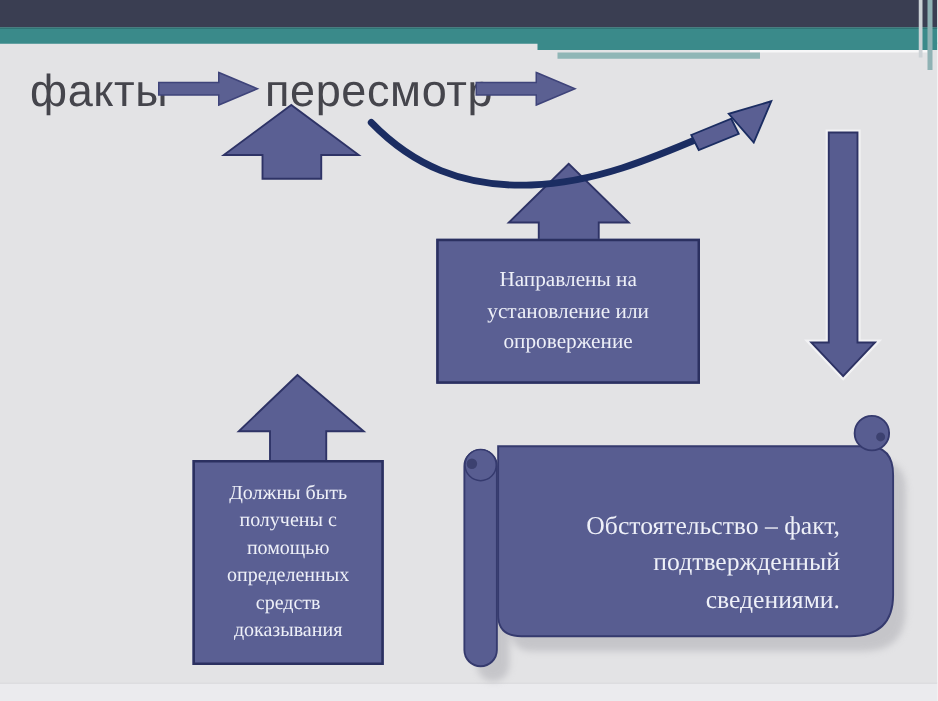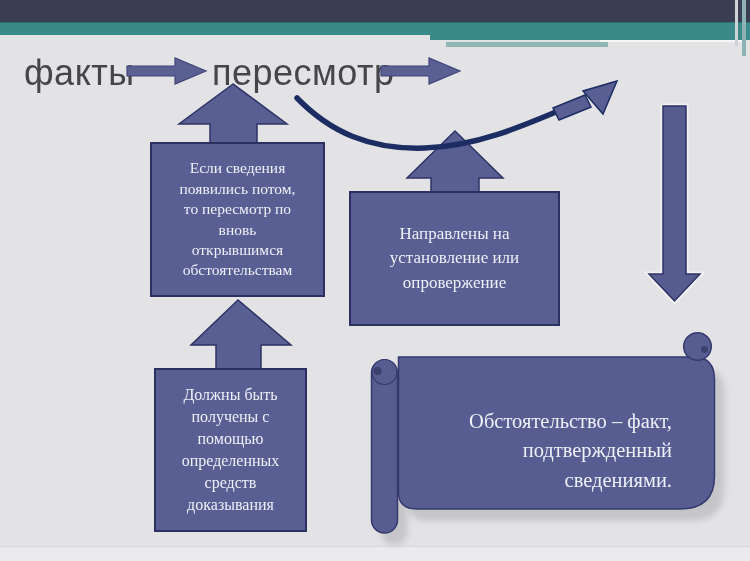--- a/index.html
+++ b/index.html
@@ -29,21 +29,21 @@
   .ta2{left:380px;}
   
   .diagram-svg{position:absolute;left:0;top:0;width:750px;height:561px;}
   
   .tbox{
     position:absolute;box-sizing:border-box;background:#5a5f93;border:2px solid #2b3060;
     color:#eef0f8;font-family:"Liberation Serif",serif;text-align:center;
     display:flex;align-items:center;justify-content:center;
   }
   .box-revision{left:150px;top:142px;width:175px;height:155px;font-size:15.5px;line-height:1.32;padding:0 25px;}
-  .box-aim{left:349px;top:191px;width:211px;height:135px;font-size:17px;line-height:1.45;padding:18px 8px;}
+  .box-aim{left:349px;top:191px;width:211px;height:116px;font-size:17px;line-height:1.45;padding:18px 8px;}
   .box-means{left:154px;top:368px;width:153px;height:164px;font-size:16px;line-height:1.38;padding:0 14px;}
   .scroll-text{
     position:absolute;left:432px;top:395px;width:240px;height:112px;
     color:#eef0f8;font-family:"Liberation Serif",serif;font-size:20.5px;line-height:1.42;
     display:flex;align-items:center;justify-content:center;text-align:right;
   }
 </style>
 </head>
 <body>
 
@@ -90,18 +90,17 @@
     <g>
       <path d="M 398.5 357 L 694 357 Q 714.5 357 714.5 380 L 714.5 476 Q 714.5 509 680 509 L 417 509 Q 398.5 509 398.5 492 Z" fill="#585d91" stroke="#353a6e" stroke-width="1.5"></path>
       <rect x="371.5" y="360" width="26" height="173" rx="13" fill="#585d91" stroke="#353a6e" stroke-width="1.5"></rect>
       <circle cx="384.5" cy="372" r="12.5" fill="#585d91" stroke="#353a6e" stroke-width="1.2"></circle>
       <circle cx="377.5" cy="371" r="4.2" fill="#3c4170"></circle>
       <circle cx="697.5" cy="346.5" r="13.8" fill="#585d91" stroke="#353a6e" stroke-width="1.5"></circle>
       <circle cx="704.5" cy="349.5" r="3.6" fill="#3c4170"></circle>
     </g>
   </svg>
 
-  <div class="tbox box-revision">Если сведения появились потом, то пересмотр по вновь открывшимся обстоятельствам</div>
   <div class="tbox box-aim">Направлены на установление или опровержение</div>
   <div class="tbox box-means">Должны быть получены с помощью определенных средств доказывания</div>
   <div class="scroll-text">Обстоятельство – факт, подтвержденный сведениями.</div>
 
 </div>
 
 </body></html>

